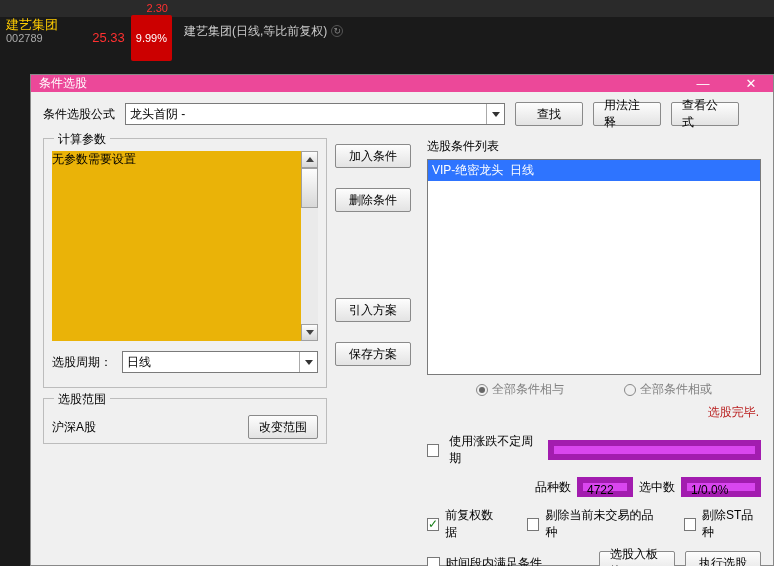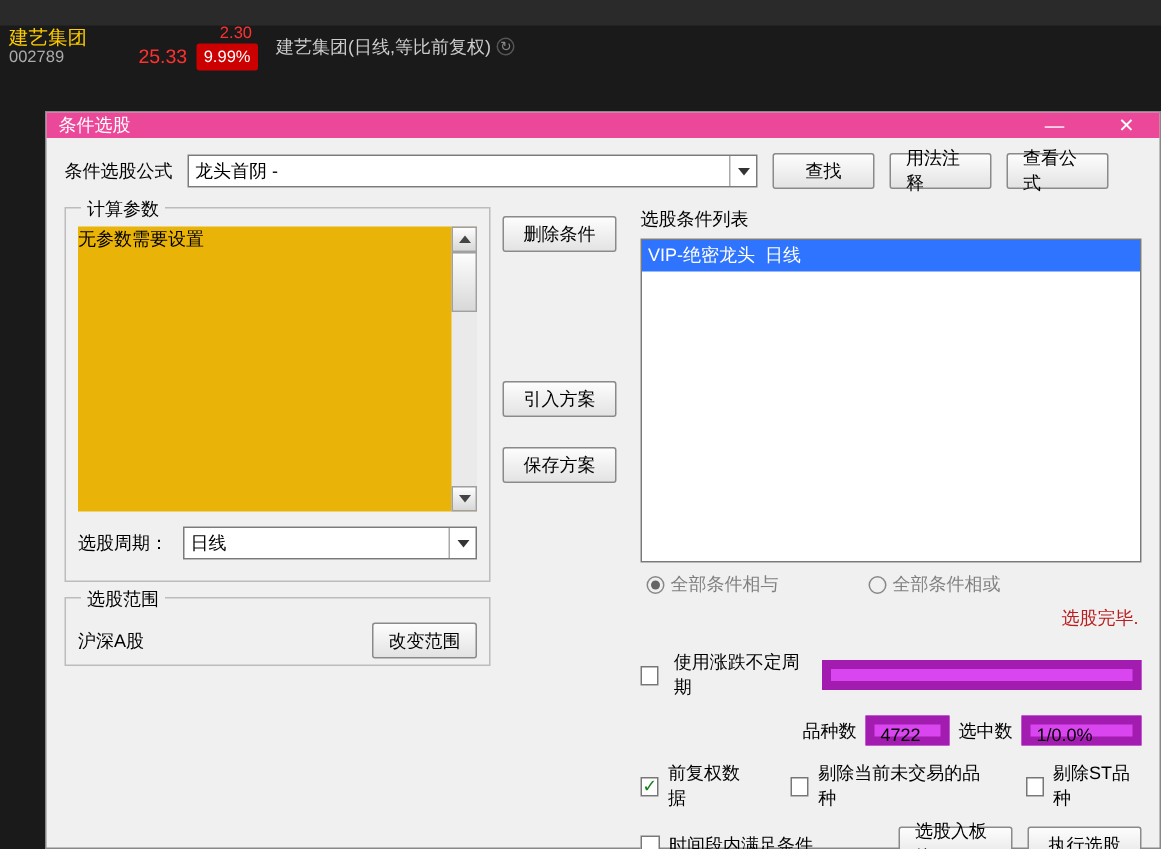--- a/index.html
+++ b/index.html
@@ -7,21 +7,21 @@
 
   
   .backdrop { position: absolute; inset: 0; background: #1a1a1a; }
   .top-strip { height: 17px; background: #2a2a2a; display: flex; align-items: center; padding: 0 4px; font-size: 11px; color: #bbb; gap: 12px; }
   .top-strip span { white-space: nowrap; }
   .stock-row { display: flex; align-items: center; height: 28px; }
   .stock-left { width: 178px; display: flex; align-items: center; padding: 0 6px; gap: 10px; }
   .stock-name { color: #ffcc00; font-size: 13px; }
   .stock-code { color: #aaa; font-size: 11px; }
   .stock-price { color: #ff3030; font-size: 13px; margin-left: auto; }
-  .stock-chg-box { background: #cc0000; color: #fff; font-size: 11px; padding: 2px 5px; border-radius: 2px; }
+  .stock-chg-box { background: #cc0000; color: #fff; font-size: 11px; padding: 16px 5px; border-radius: 2px; }
   .stock-chg-val { color: #ff3030; font-size: 11px; margin-right: 4px; }
   .stock-title { color: #ccc; font-size: 12px; margin-left: 6px; }
   .refresh-icon { margin-left: 4px; color: #888; border: 1px solid #555; border-radius: 50%; width: 12px; height: 12px; display: inline-flex; align-items: center; justify-content: center; font-size: 9px; }
 
   
   .dialog { position: absolute; left: 30px; top: 74px; width: 744px; height: 492px; background: #f0f0f0; color: #000; border: 1px solid #888; display: flex; flex-direction: column; }
   .titlebar { background: #ec4899; color: #fff; height: 26px; display: flex; align-items: center; padding: 0 8px; font-size: 13px; gap: 20px; }
   .titlebar .spacer { flex: 1; }
   .titlebar .winbtn { width: 28px; text-align: center; font-size: 13px; color: #fff; cursor: pointer; }
 
@@ -58,21 +58,21 @@
   
   .col-mid { width: 84px; display: flex; flex-direction: column; gap: 20px; padding-top: 6px; }
   .col-mid .btn { width: 76px; }
   .mid-gap { height: 46px; }
 
   
   .col-right { flex: 1; display: flex; flex-direction: column; }
   .list-label { margin-bottom: 4px; color: #000; }
   .listbox { flex: 0 0 216px; background: #fff; border: 1px solid #7a7a7a; overflow: hidden; }
   .listitem { background: #2e74ff; color: #fff; padding: 2px 4px; white-space: pre; }
-  .radio-row { display: flex; align-items: center; gap: 60px; padding: 6px 4px 4px; color: #808080; }
+  .radio-row { display: flex; align-items: center; gap: 60px; padding: 6px 4px 4px; color: #808080; justify-content: center; }
   .radio-row label { display: flex; align-items: center; gap: 4px; }
   .radio { width: 12px; height: 12px; border: 1px solid #888; border-radius: 50%; display: inline-flex; align-items: center; justify-content: center; }
   .radio.sel::after { content: ""; width: 6px; height: 6px; background: #666; border-radius: 50%; }
   .status-msg { color: #b91c1c; text-align: right; padding: 2px 2px 6px; }
 
   .lower { margin-top: 6px; display: flex; flex-direction: column; gap: 10px; }
   .lr-row { display: flex; align-items: center; gap: 10px; }
   .chk { width: 13px; height: 13px; border: 1px solid #777; background: #fff; display: inline-flex; align-items: center; justify-content: center; }
   .chk.on::after { content: "✓"; color: #1a7f1a; font-size: 12px; line-height: 1; }
   .textbox { background: #d946ef; border: 6px solid #a21caf; height: 20px; padding: 0 4px; }
@@ -149,20 +149,21 @@
         <div class="group range">
           <span class="group-title">选股范围</span>
           <div class="range-row">
             <span>沪深A股</span>
             <div class="btn">改变范围</div>
           </div>
         </div>
       </div>
 
       <div class="col-mid">
+        <div class="btn">加入条件</div>
         <div class="btn">删除条件</div>
         <div class="mid-gap"></div>
         <div class="btn">引入方案</div>
         <div class="btn">保存方案</div>
       </div>
 
       <div class="col-right">
         <span class="list-label">选股条件列表</span>
         <div class="listbox">
           <div class="listitem">VIP-绝密龙头  日线</div>

